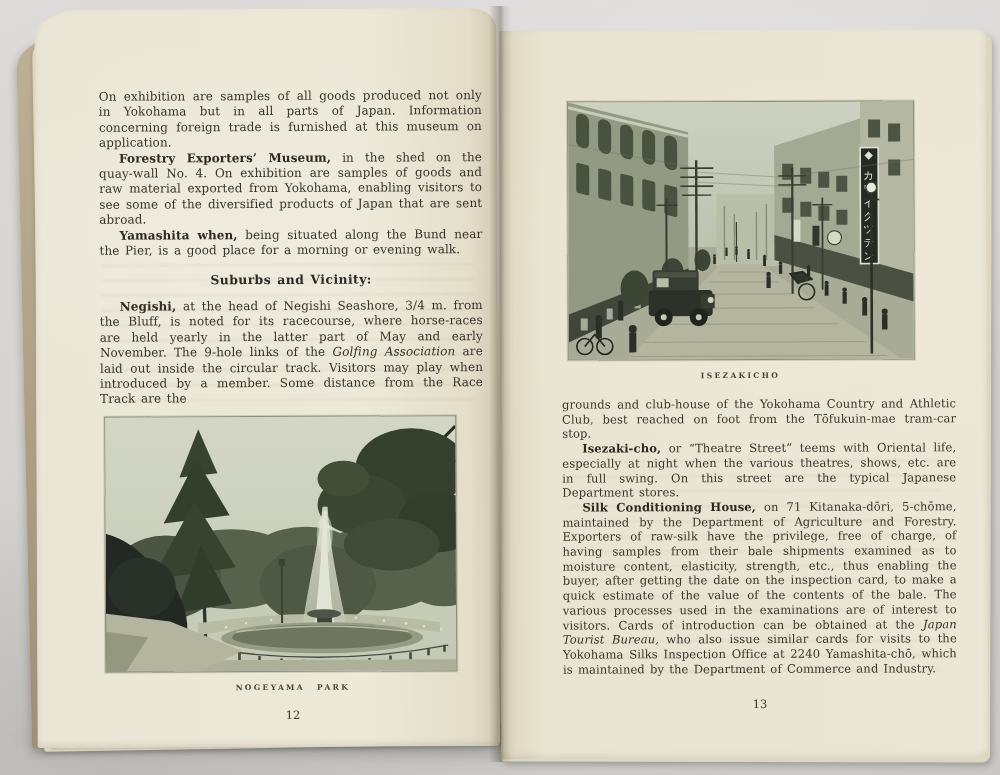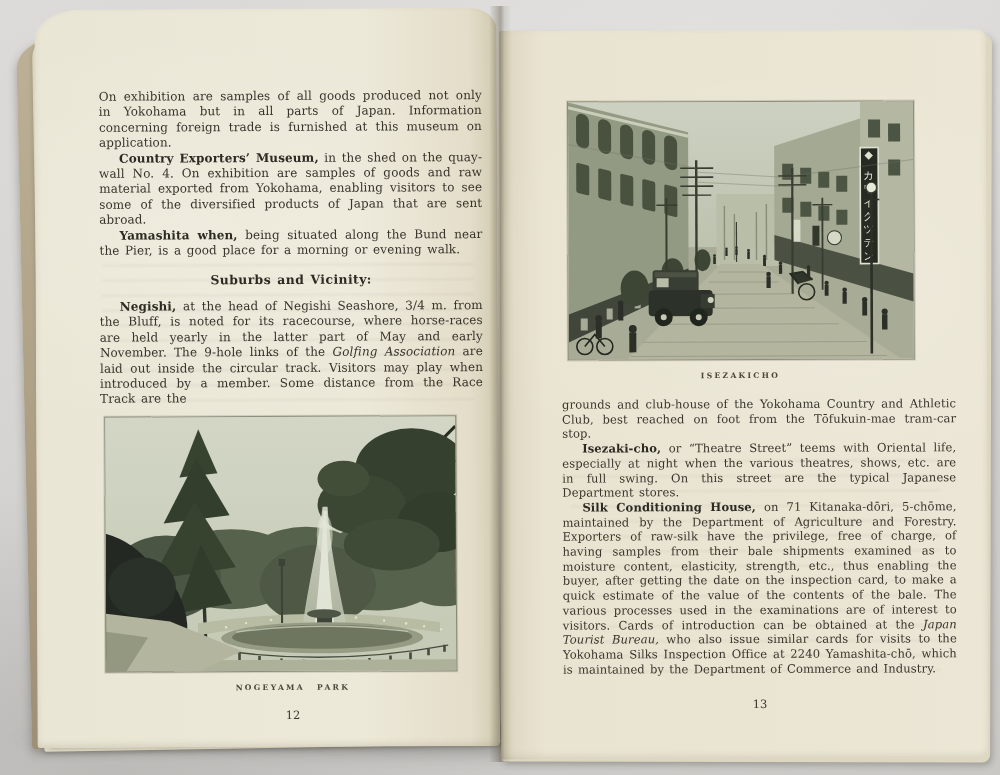--- a/index.html
+++ b/index.html
@@ -105,21 +105,21 @@
   <div class="cover-edge"></div>
   <div class="sheet s2"></div>
   <div class="sheet s1"></div>
   <div class="under-right"></div>
 
   <div class="page left">
     <div class="bleed" style="left:66px; top:255px; width:372px; height:150px;"></div>
 
     <div class="textblock lp">
       <p class="para cont"><span>On exhibition are samples of all goods produced not only in Yokohama but in all parts of Japan.  Information concerning foreign trade is furnished at this museum on application.</span></p>
-      <p class="para"><span class="lead">Country Exporters’ Museum,</span><span> in the shed on the quay-wall No. 4.  On exhibition are samples of goods and raw material exported from Yokohama, enabling visitors to see some of the diversified products of Japan that are sent abroad.</span></p>
+      <p class="para"><span class="lead">Forestry Exporters’ Museum,</span><span> in the shed on the quay-wall No. 4.  On exhibition are samples of goods and raw material exported from Yokohama, enabling visitors to see some of the diversified products of Japan that are sent abroad.</span></p>
       <p class="para"><span class="lead">Yamashita when,</span><span> being situated along the Bund near the Pier, is a good place for a morning or evening walk.</span></p>
       <p class="para sec-heading">Suburbs and Vicinity:</p>
       <p class="para"><span class="lead">Negishi,</span><span> at the head of Negishi Seashore, 3/4 m. from the Bluff, is noted for its racecourse, where horse-races are held yearly in the latter part of May and early November.  The 9-hole links of the </span><span class="ital">Golfing Association</span><span> are laid out inside the circular track.  Visitors may play when introduced by a member.  Some distance from the Race Track are the</span></p>
     </div>
 
     <figure class="photo photo-lp">
       <svg viewBox="0 0 350 254" width="350" height="254">
         <defs>
           <linearGradient id="ng-sky" x1="0" y1="0" x2="0" y2="1">
             <stop offset="0" stop-color="#d3d6c5"></stop>

